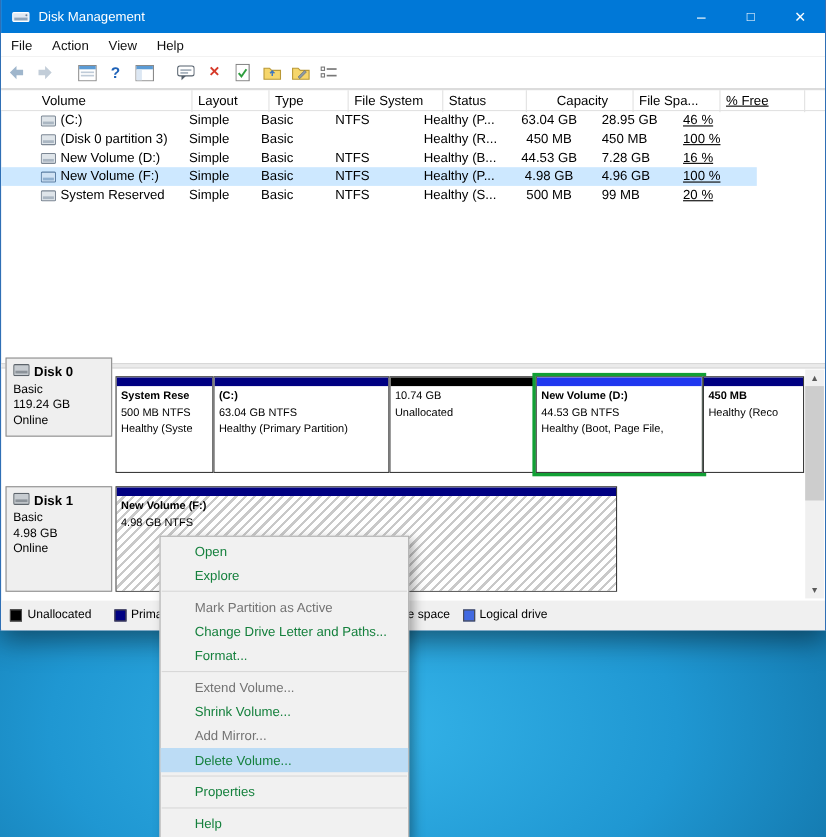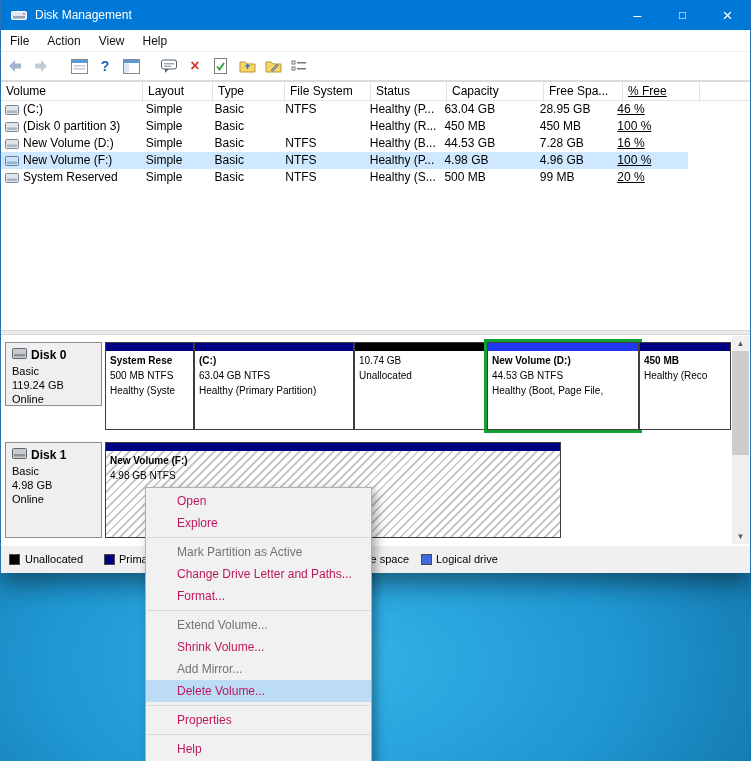--- a/index.html
+++ b/index.html
@@ -33,21 +33,21 @@
   .help-q{color:#1e62b8;font-weight:bold;font-size:14px;}
   .red-x{color:#d63a2a;font-weight:bold;font-size:16px;}
 
   
   .list-header{position:absolute;left:0;top:81px;right:0;height:20px;border-top:1px solid #d9d9d9;border-bottom:1px solid #e2e2e2;display:flex;font-size:12px;background:#fff;}
   .hcell{height:20px;line-height:19px;padding-left:5px;border-right:1px solid #e2e2e2;overflow:hidden;white-space:nowrap;}
   .rows{position:absolute;left:0;top:101px;right:0;}
   .vrow{display:flex;height:17px;font-size:12px;align-items:center;width:687px;}
   .vrow.selected{background:#cde8ff;}
   .cell{height:17px;line-height:17px;padding-left:5px;overflow:hidden;white-space:nowrap;}
-  .c0{width:142px;}.c1{width:70px;}.c2{width:72px;}.c3{width:86px;}.c4{width:76px;}.c5{width:97px;}.c6{width:79px;}.c7{width:77px;text-decoration:underline;}
+  .c0{width:142px;margin-left:32px;}.c1{width:70px;}.c2{width:72px;}.c3{width:86px;}.c4{width:76px;}.c5{width:97px;text-align:center;}.c6{width:79px;}.c7{width:77px;text-decoration:underline;}
   .volcell{position:relative;padding-left:22px;}
   .volcell .vicon{position:absolute;left:4px;top:3px;}
 
   
   .splitter{position:absolute;left:0;top:330px;right:0;height:5px;background:#ebebeb;border-top:1px solid #d8d8d8;border-bottom:1px solid #d8d8d8;}
 
   
   .disk-info{position:absolute;left:4px;width:97px;background:#efefef;border:1px solid #8c8c8c;padding:5px 6px;font-size:11px;color:#000;}
   .disk-info .dtitle{font-weight:bold;font-size:12px;display:flex;align-items:center;gap:4px;margin-bottom:3px;}
   .disk-info .dline{margin-top:2px;}
@@ -64,21 +64,21 @@
   .vscroll .thumb{position:absolute;left:0;right:0;top:15px;height:104px;background:#cdcdcd;}
   .vscroll .arrow.down{position:absolute;bottom:0;left:0;right:0;}
 
   
   .legend{position:absolute;left:0;top:546px;right:0;height:27px;background:#f0f0f0;font-size:11px;color:#000;}
   .lg-sq{position:absolute;top:8px;width:11px;height:11px;border:1px solid #4a4a4a;}
   .lg-label{position:absolute;top:7px;white-space:nowrap;}
 
   
   .context-menu{position:absolute;left:145px;top:487px;width:227px;background:#f1f1f1;border:1px solid #b0b0b0;box-shadow:4px 4px 10px rgba(0,0,0,.35);padding:2px 0;z-index:50;}
-  .menu-item{height:22px;line-height:22px;padding-left:31px;font-size:12px;color:#be185d;white-space:nowrap;overflow:hidden;}
+  .menu-item{height:22px;line-height:22px;padding-left:31px;font-size:12px;color:#15803d;white-space:nowrap;overflow:hidden;}
   .menu-item.disabled{color:#737373;}
   .menu-item.highlighted{background:#bcdcf5;}
   .menu-sep{height:1px;background:#d8d8d8;margin:3px 1px;}
 </style>
 </head>
 <body>
 
 <div class="desktop">
 
   <div class="window">
@@ -170,21 +170,21 @@
       </span>
     </div>
 
     <div class="list-header">
       <span class="hcell c0">Volume</span>
       <span class="hcell c1">Layout</span>
       <span class="hcell c2">Type</span>
       <span class="hcell c3">File System</span>
       <span class="hcell c4">Status</span>
       <span class="hcell c5">Capacity</span>
-      <span class="hcell c6">Free Spa...</span>
+      <span class="hcell c6">File Spa...</span>
       <span class="hcell c7">% Free</span>
     </div>
 
     <div class="rows">
 
       <div class="vrow">
         <span class="cell c0 volcell"><span class="vicon"><svg width="14" height="12" viewBox="0 0 14 12">
                 <rect x="0.5" y="1.5" width="13" height="9" rx="1" fill="#dfe5ea" stroke="#7c8794"></rect>
                 <rect x="2" y="6.5" width="10" height="2.5" fill="#aab6c2"></rect>
               </svg></span><span>(C:)</span></span>
@@ -249,21 +249,21 @@
         <span class="cell c3">NTFS</span>
         <span class="cell c4">Healthy (S...</span>
         <span class="cell c5">500 MB</span>
         <span class="cell c6">99 MB</span>
         <span class="cell c7">20 %</span>
       </div>
     </div>
 
     <div class="splitter"></div>
 
-    <div class="disk-info" style="top:342px;height:64px;">
+    <div class="disk-info" style="top:325px;height:72px;">
       <div class="dtitle">
           <span><svg width="15" height="11" viewBox="0 0 15 11">
               <rect x="0.5" y="0.5" width="14" height="10" rx="1" fill="#c7ccd1" stroke="#5d646b"></rect>
               <rect x="2" y="6" width="11" height="2.5" fill="#8b9299"></rect>
             </svg></span>
           <span>Disk 0</span>
         </div>
       <div class="dline">Basic</div>
       <div class="dline">119.24 GB</div>
       <div class="dline">Online</div>

